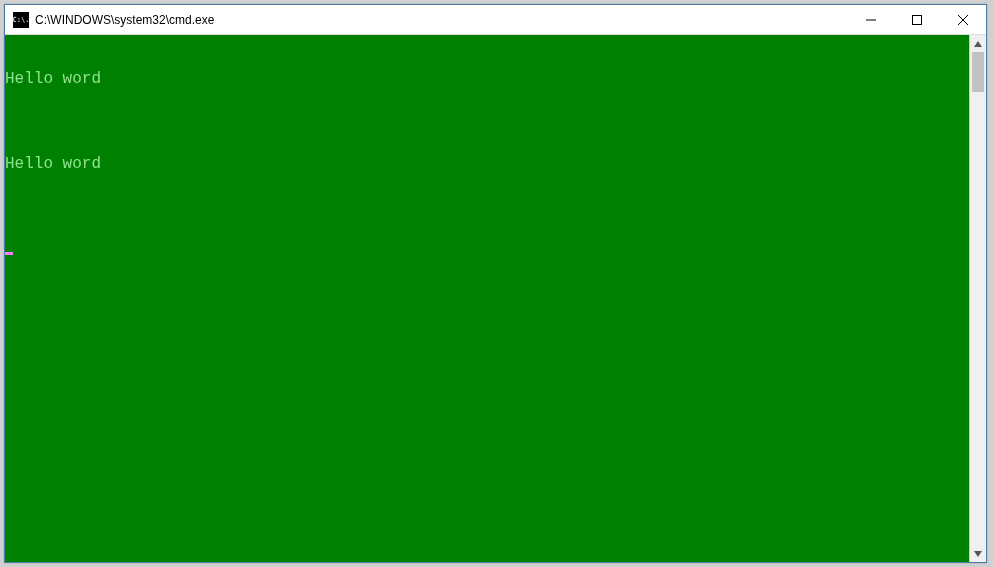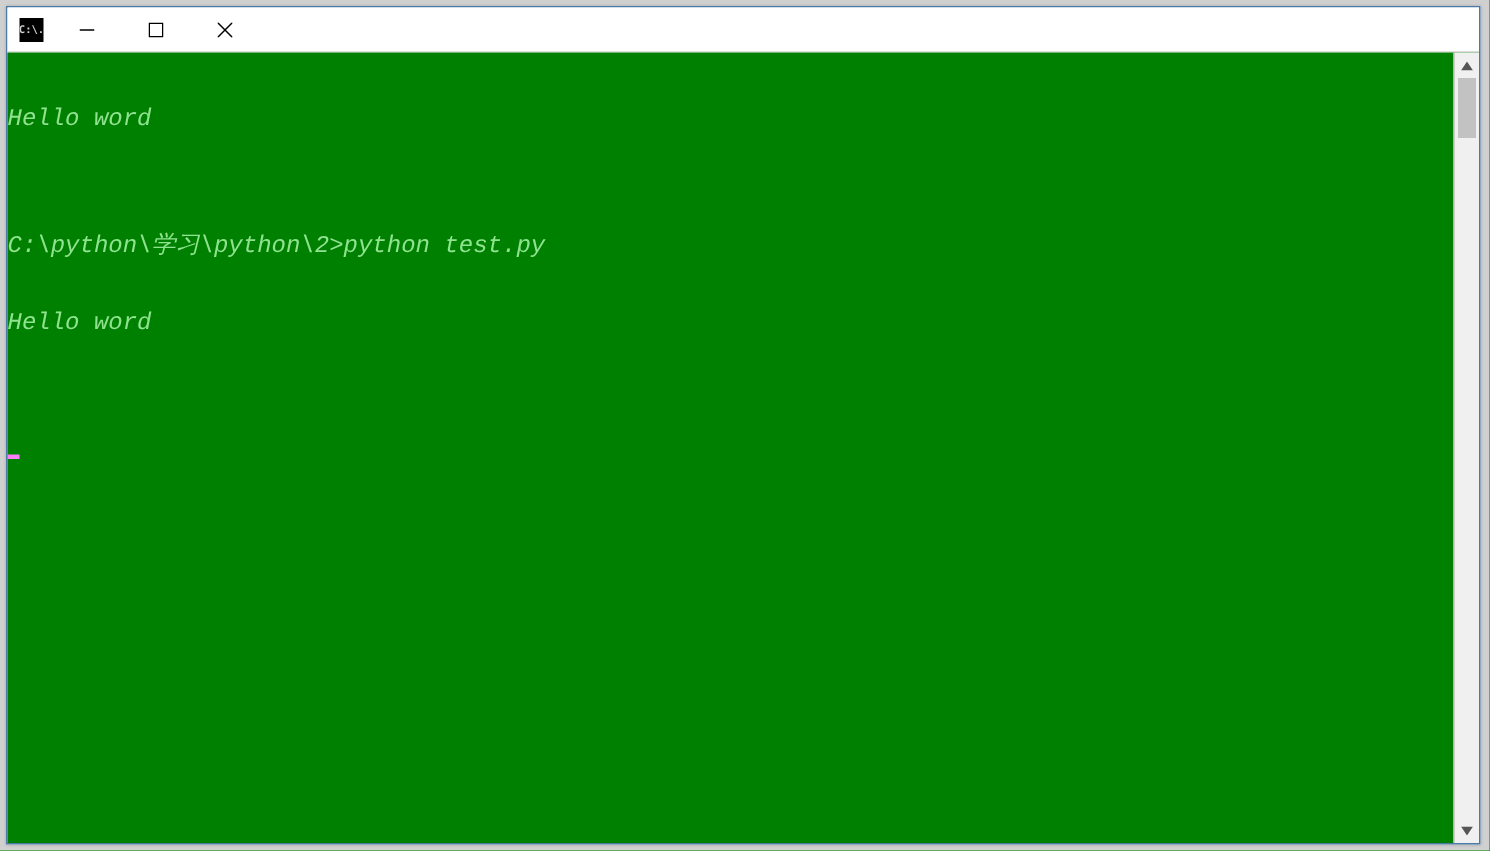--- a/index.html
+++ b/index.html
@@ -65,21 +65,20 @@
       color: #000;
       cursor: default;
     }
     .win-btn svg { width: 10px; height: 10px; }
     .terminal-wrap {
       flex: 1;
       display: flex;
       background: #008000;
       position: relative;
       overflow: hidden;
-      font-style: italic;
     }
     .terminal {
       flex: 1;
       padding: 2px 0 0 0;
       font-family: "NSimSun","SimSun","Consolas","Courier New",monospace;
       font-size: 16px;
       line-height: 17px;
       color: #8fe38f;
       white-space: pre;
       overflow: hidden;
@@ -123,20 +122,21 @@
       background: #c2c2c2;
     }
   </style>
 </head>
 <body>
 
 <div class="window">
 
   <div class="titlebar">
     <div class="titlebar-icon">C:\.</div>
+    <div class="titlebar-title">C:\WINDOWS\system32\cmd.exe</div>
     <div class="window-controls">
       <div class="win-btn">
         <svg viewBox="0 0 10 10">
             <line x1="0" y1="5" x2="10" y2="5" stroke="currentColor" stroke-width="1"></line>
           </svg>
       </div>
       <div class="win-btn">
         <svg viewBox="0 0 10 10">
             <rect x="0.5" y="0.5" width="9" height="9" fill="none" stroke="currentColor" stroke-width="1"></rect>
           </svg>
@@ -147,21 +147,20 @@
             <line x1="10" y1="0" x2="0" y2="10" stroke="currentColor" stroke-width="1"></line>
           </svg>
       </div>
     </div>
   </div>
 
   <div class="terminal-wrap">
     <div class="terminal">
       <span class="t-line">Hello word</span>
       <span class="t-line"></span>
-      <span class="t-line">C:\python\学习\python\2&gt;python test.py</span>
       <span class="t-line">Hello word</span>
       <span class="t-line"></span>
       <span class="t-line"><span class="cursor"></span></span>
     </div>
 
     <div class="scrollbar">
       <div class="sb-btn">
         <svg width="8" height="6" viewBox="0 0 8 6">
             <path d="M4 0 L8 6 L0 6 Z" fill="#555"></path>
           </svg>

